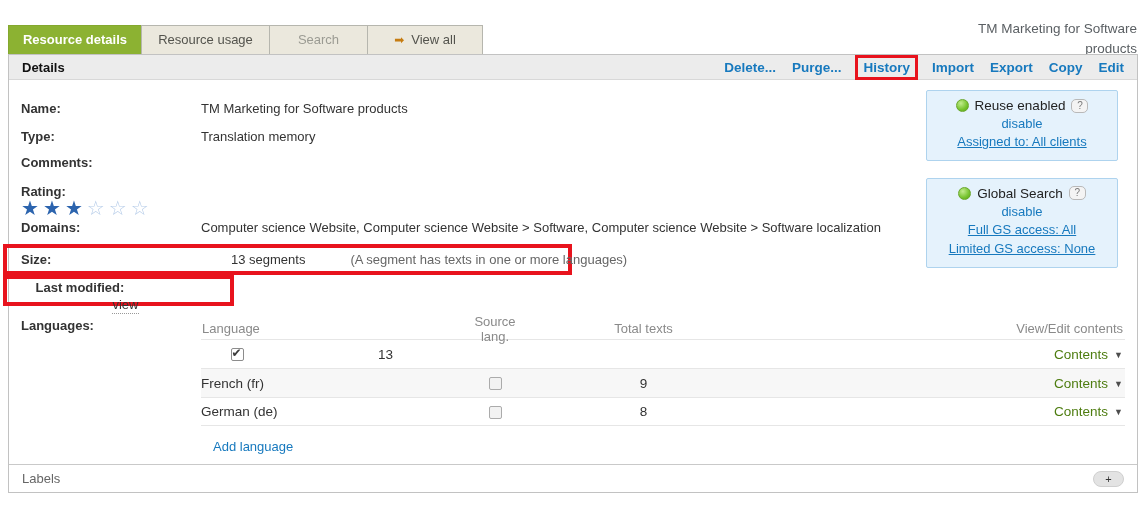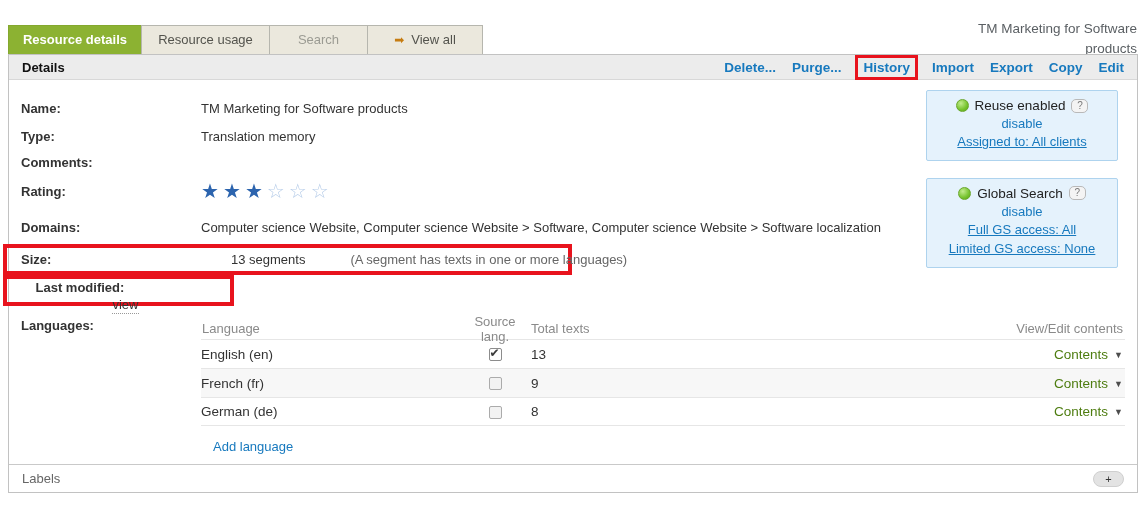--- a/index.html
+++ b/index.html
@@ -47,21 +47,21 @@
   .action.hl { border: 3px solid #e8131d; padding: 2px 5px; margin: -5px -2px; }
   
   .fields { padding: 0 12px; }
   .frow { display: flex; line-height: 17px; align-items: flex-start; }
   .flabel { width: 180px; font-weight: bold; color: #333; flex-shrink: 0; }
   .fvalue { color: #333; white-space: nowrap; }
   .fnote { color: #666; margin-left: 15px; white-space: nowrap; }
   .r-name { margin-top: 20px; }
   .r-type { margin-top: 11px; }
   .r-comments { margin-top: 9px; }
-  .r-rating { margin-top: 12px; height: 19px; }
+  .r-rating { margin-top: 12px; height: 19px; flex-direction: column; }
   .r-domains { margin-top: 17px; }
   .boxed { border: 4px solid #e8131d; align-items: center; height: 31px;
            margin-left: -18px; padding-left: 14px; }
   .r-size { margin-top: 8px; width: 569px; gap: 30px; }
   .r-lastmod { margin-top: 0; width: 231px; flex-direction: column; }
   #stars span { font-size: 20px; letter-spacing: 4px; line-height: 17px; cursor: pointer; }
   .s-f { color: #2c64ae; }
   .s-e { color: #b7cde9; }
   .view-link { color: #333; border-bottom: 1px dotted #999; cursor: pointer; }
   
@@ -83,21 +83,21 @@
   
   .lang-section { display: flex; padding: 0 12px; margin-top: 4px; }
   .lang-table { flex: 1; }
   .lhead { display: flex; color: #8a8a8a; height: 21px; align-items: center; }
   .lrow { display: flex; height: 29px; align-items: center; border-top: 1px solid #e6e6e6;
           font-size: 13.5px; }
   .lrow.alt { background: #f7f7f7; }
   .lrow:last-child { border-bottom: 1px solid #e6e6e6; }
   .c-lang { width: 258px; }
   .c-src  { width: 72px; text-align: center; }
-  .c-total { width: 225px; }
+  .c-total { width: 225px; text-align: center; }
   .c-view { flex: 1; text-align: right; padding-right: 2px; }
   .lhead .c-lang { padding-left: 1px; }
   .cb { display: inline-block; width: 13px; height: 13px; border: 1px solid #ababab;
         background: #f2f2f2; border-radius: 2px; position: relative; vertical-align: middle;
         cursor: pointer; }
   .cb.checked { background: #fff; border-color: #8c8c8c; }
   .cb.checked::after { content: "✔"; position: absolute; left: 0; top: -3px;
         font-size: 12px; color: #3a3a3a; }
   .contents-link { color: #4d7c0f; cursor: pointer; }
   .caret { color: #4d4d4d; font-size: 9px; margin-left: 6px; cursor: pointer; vertical-align: 1px; }
@@ -174,21 +174,20 @@
       <span class="flabel">Languages:</span>
       <div class="lang-table">
         <div class="lhead">
           <span class="c-lang">Language</span>
           <span class="c-src">Source lang.</span>
           <span class="c-total">Total texts</span>
           <span class="c-view">View/Edit contents</span>
         </div>
         <div id="lang-rows">
             <div class="lrow">
-              <div class="c-lang">English (en)</div>
               <div class="c-src"><span class="cb checked"></span></div>
               <div class="c-total">13</div>
               <div class="c-view"><span class="contents-link">Contents</span><span class="caret">▼</span></div>
             </div>
             <div class="lrow alt">
               <div class="c-lang">French (fr)</div>
               <div class="c-src"><span class="cb"></span></div>
               <div class="c-total">9</div>
               <div class="c-view"><span class="contents-link">Contents</span><span class="caret">▼</span></div>
             </div>

